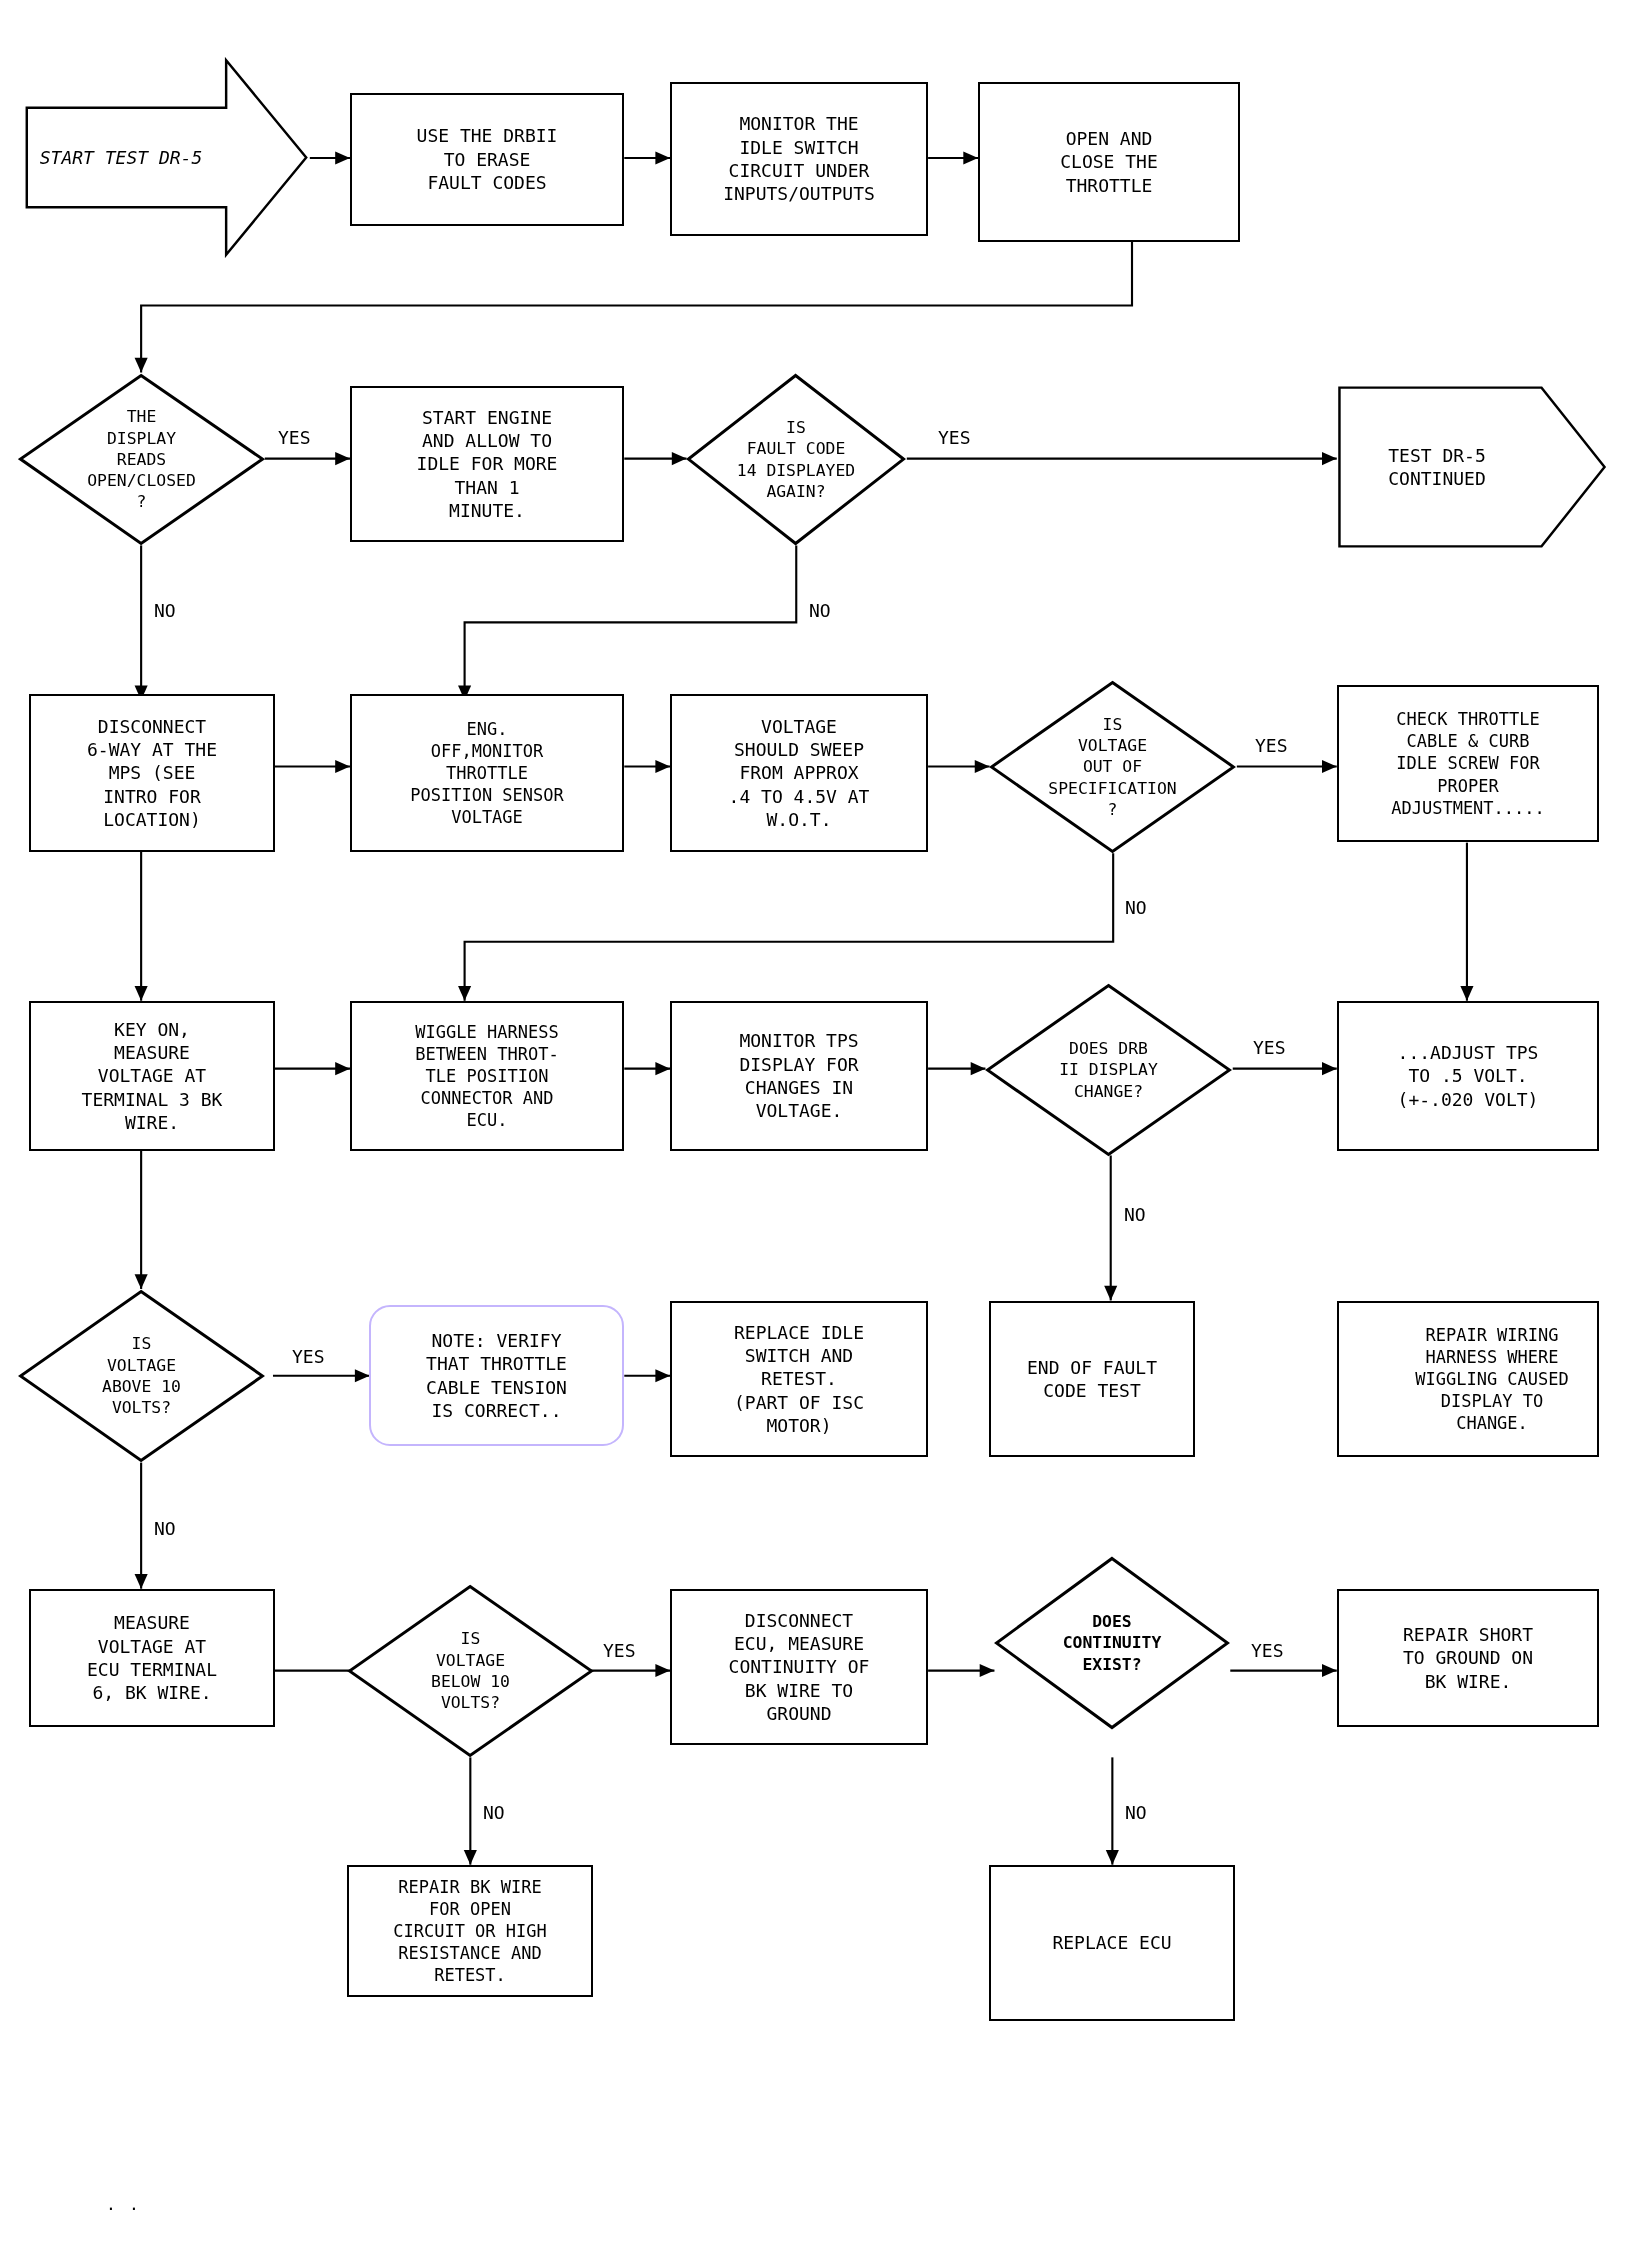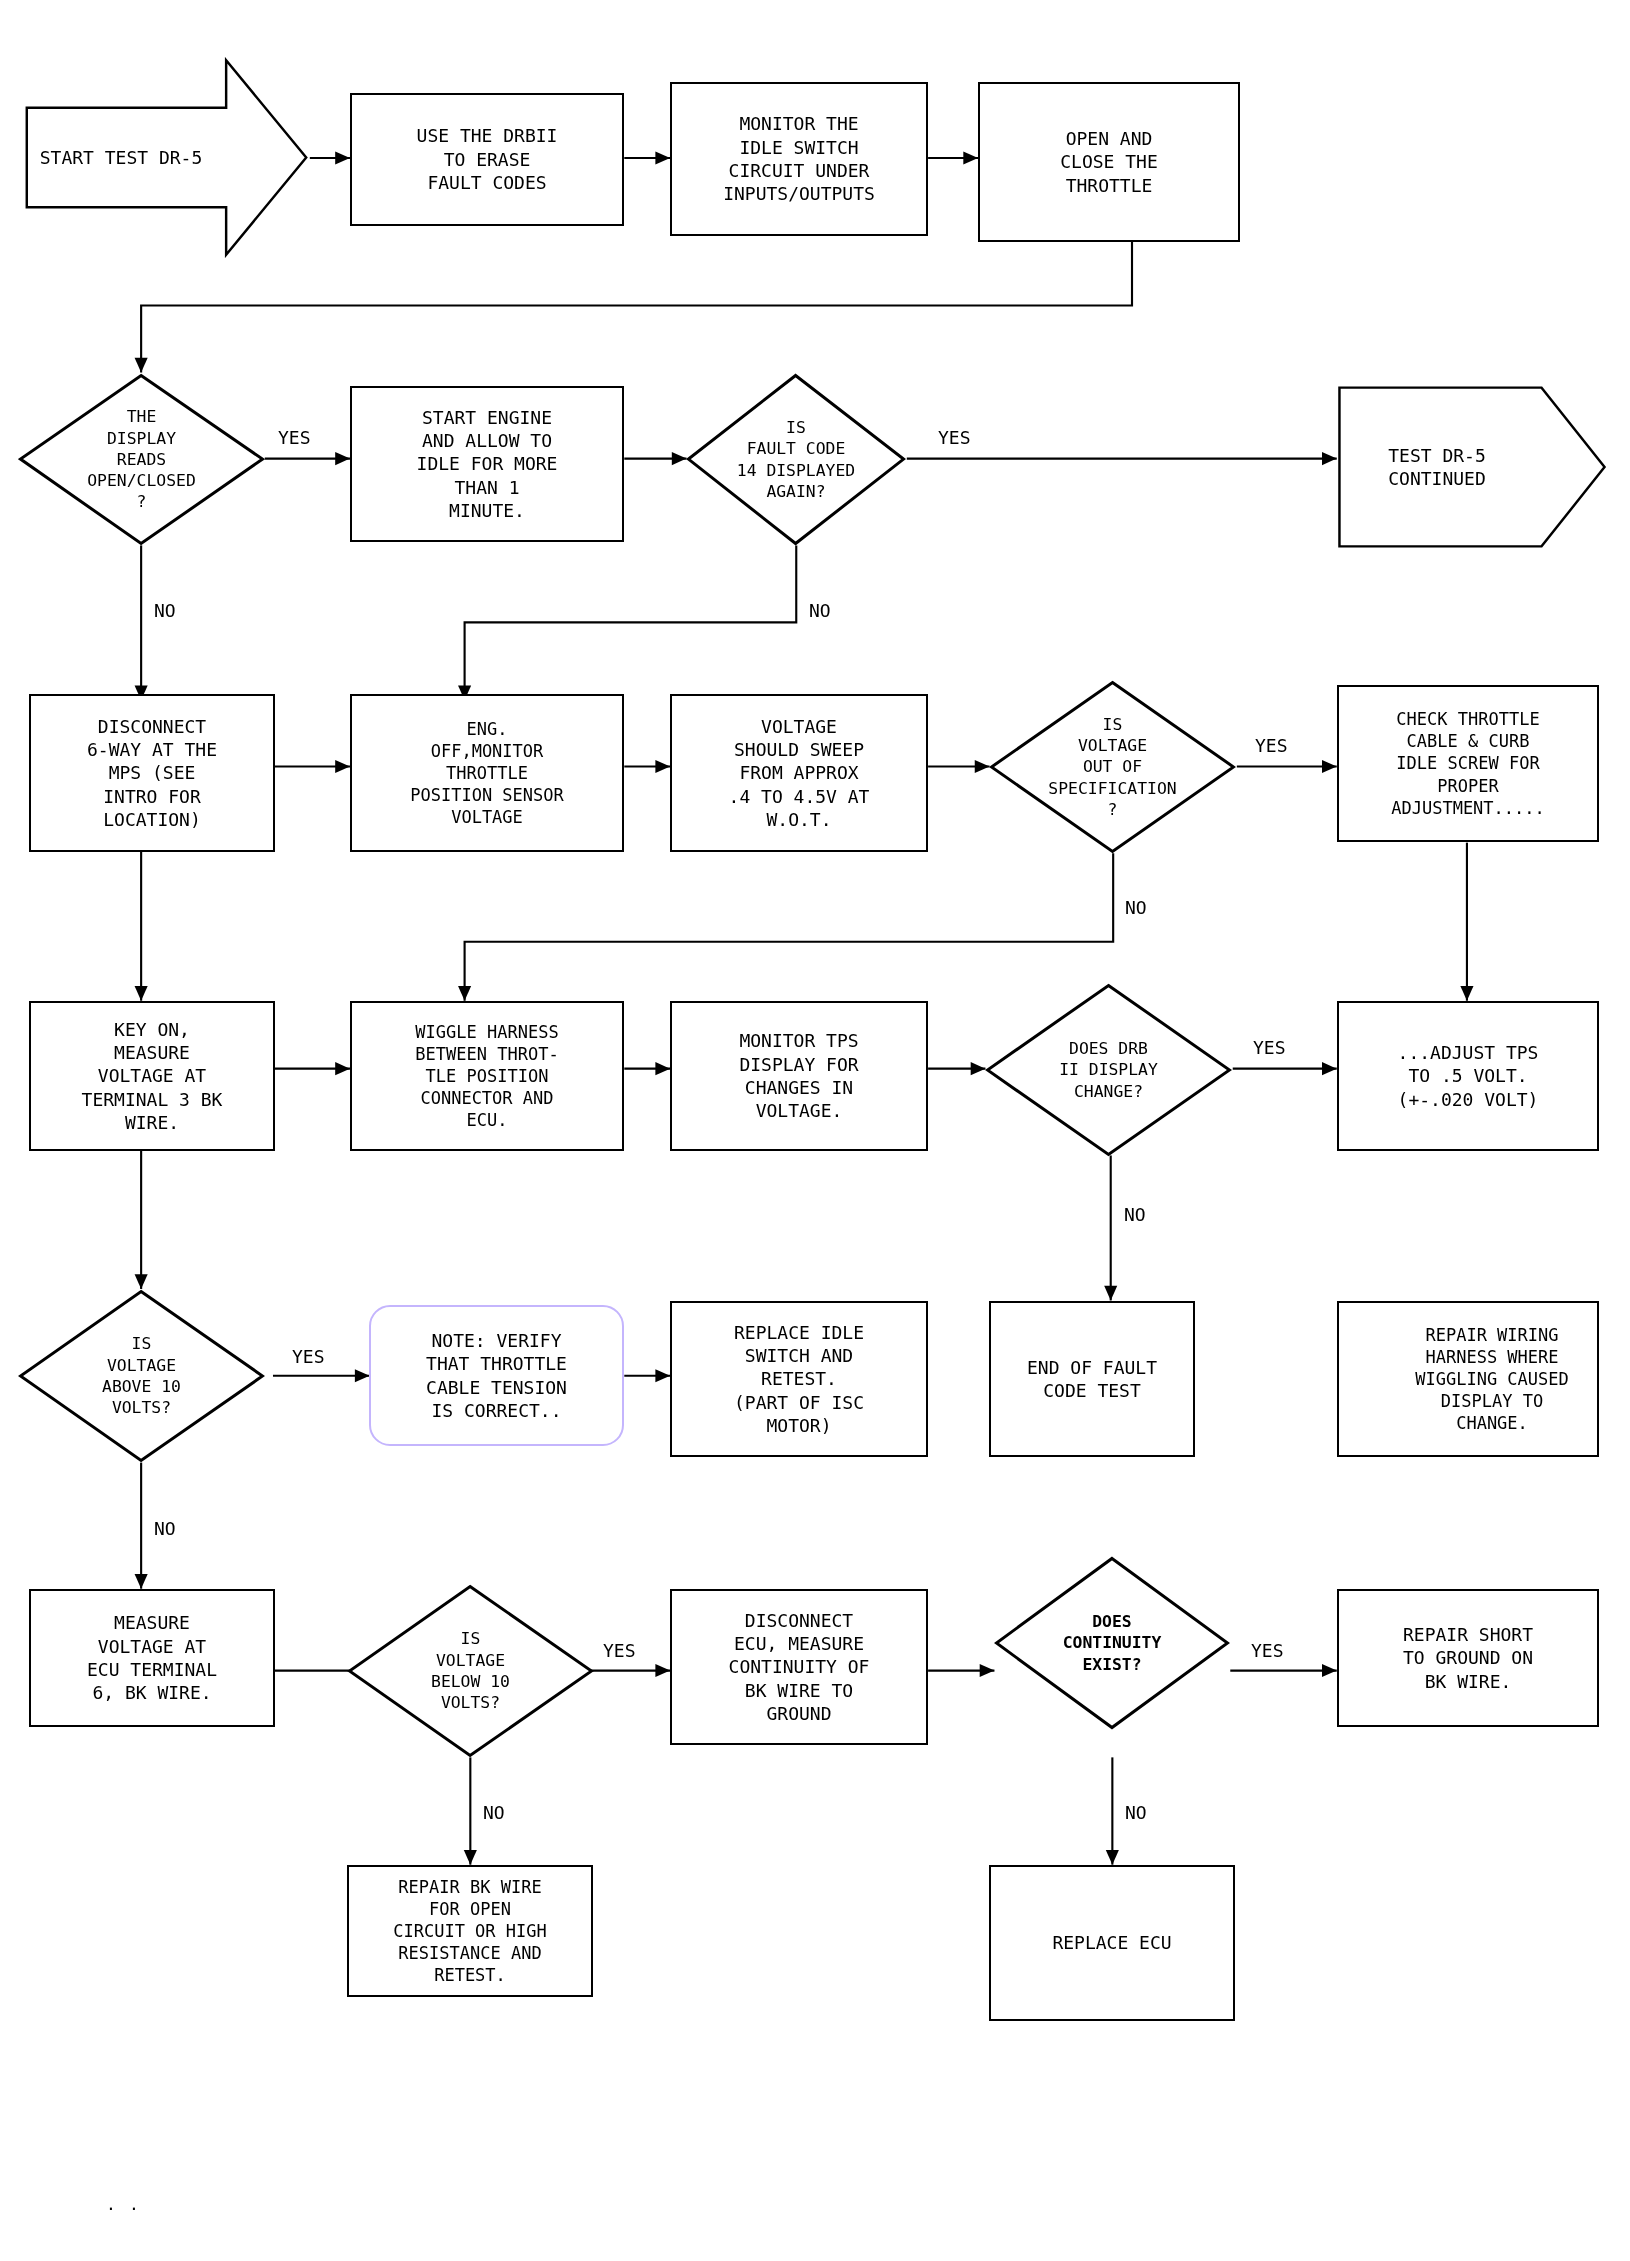--- a/index.html
+++ b/index.html
@@ -196,21 +196,21 @@
       <polygon points="574,2277 566,2259 582,2259"></polygon>
       <polygon points="1358,2277 1350,2259 1366,2259"></polygon>
     </g>
   </svg>
 
   <div class="arrowshape" style="left:23px; top:57px; width:287px; height:201px; font-size:18px;">
     <svg width="287" height="201" viewBox="0 0 350 246">
       <polygon points="4,62 248,62 248,4 346,123 248,242 248,184 4,184" fill="#fff" stroke="#000" stroke-width="3"></polygon>
     </svg>
   </div>
-  <div class="arrow-label" style="left:33px; top:57px; width:176px; height:201px; font-size:18px;">START TEST DR-5</div>
+  <div class="arrow-label" style="left:33px; top:57px; width:176px; height:201px; font-size:18px;font-style:italic;">START TEST DR-5</div>
 
   <div class="node box" style="left:350px; top:93px; width:274px; height:133px; font-size:18px;">USE THE DRBII
 TO ERASE
 FAULT CODES</div>
 
   <div class="node box" style="left:670px; top:82px; width:258px; height:154px; font-size:18px;">MONITOR THE
 IDLE SWITCH
 CIRCUIT UNDER
 INPUTS/OUTPUTS</div>
 

